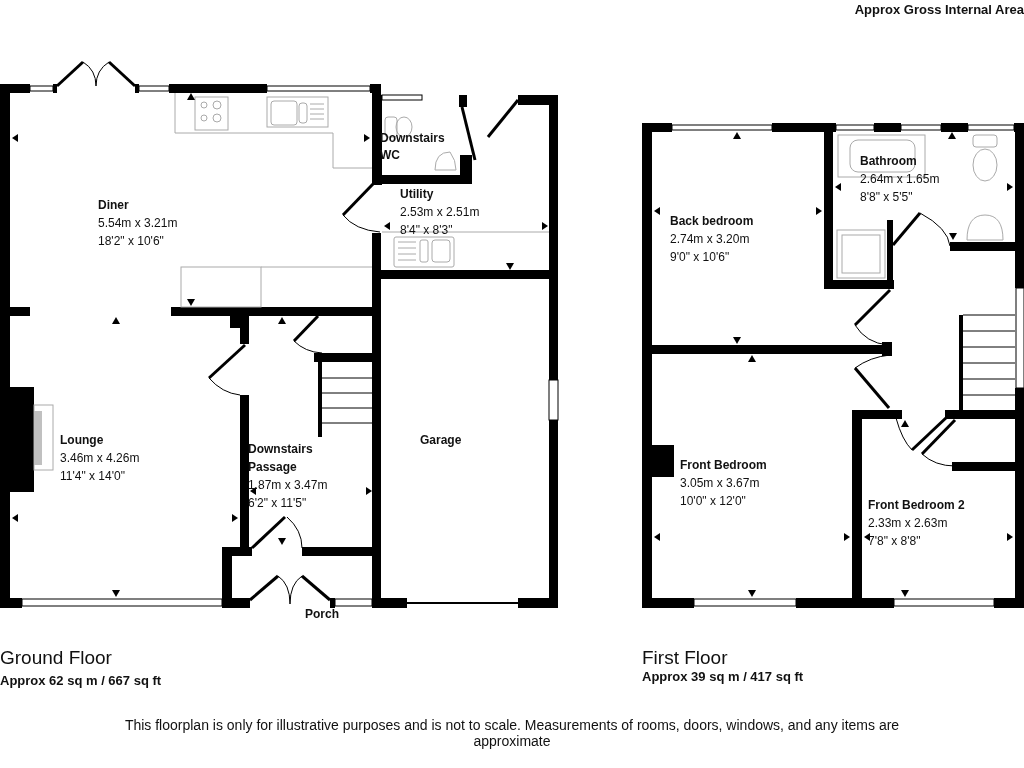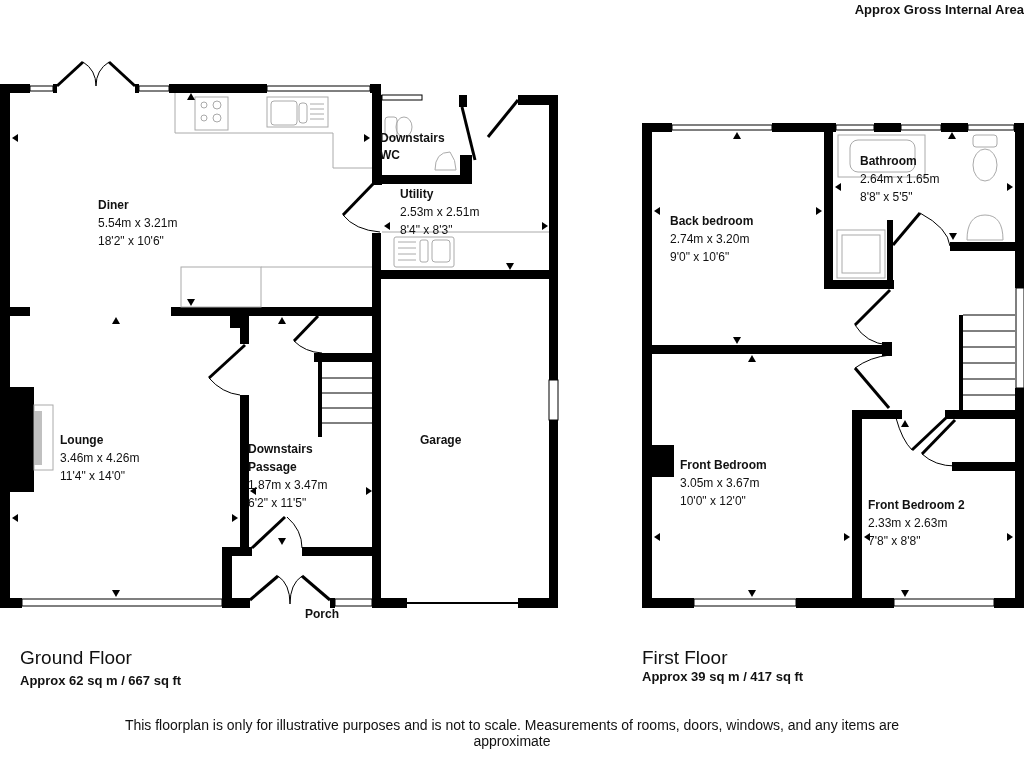--- a/index.html
+++ b/index.html
@@ -318,21 +318,21 @@
   <div class="name">Front Bedroom</div>
   <div>3.05m x 3.67m</div>
   <div>10'0" x 12'0"</div>
 </div>
 <div class="room-label" style="left:868px; top:496px; width:140px;">
   <div class="name">Front Bedroom 2</div>
   <div>2.33m x 2.63m</div>
   <div>7'8" x 8'8"</div>
 </div>
 
-<div class="abs" style="left:0; top:647px;padding-left:20px;">
+<div class="abs" style="left:0; top:647px;">
   <div class="floor-title">Ground Floor</div>
   <div class="floor-area" style="margin-top:4px;">Approx 62 sq m / 667 sq ft</div>
 </div>
 <div class="abs" style="left:642px; top:647px;">
   <div class="floor-title">First Floor</div>
   <div class="floor-area" style="margin-top:0;">Approx 39 sq m / 417 sq ft</div>
 </div>
 
 <div class="abs disclaimer">
   <div>This floorplan is only for illustrative purposes and is not to scale. Measurements of rooms, doors, windows, and any items are approximate</div>

